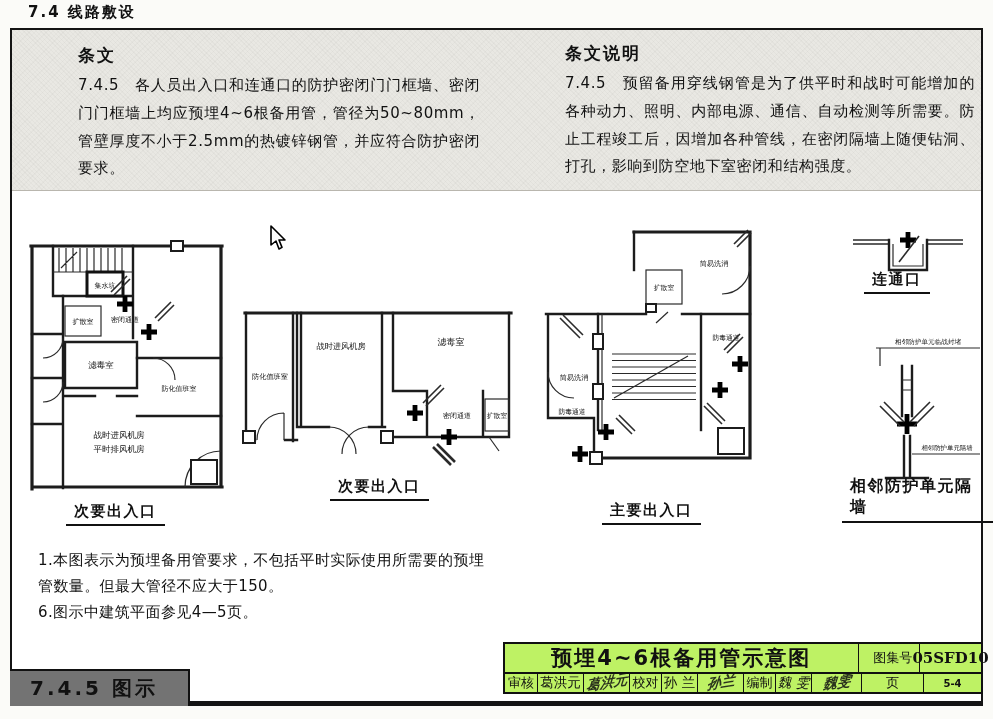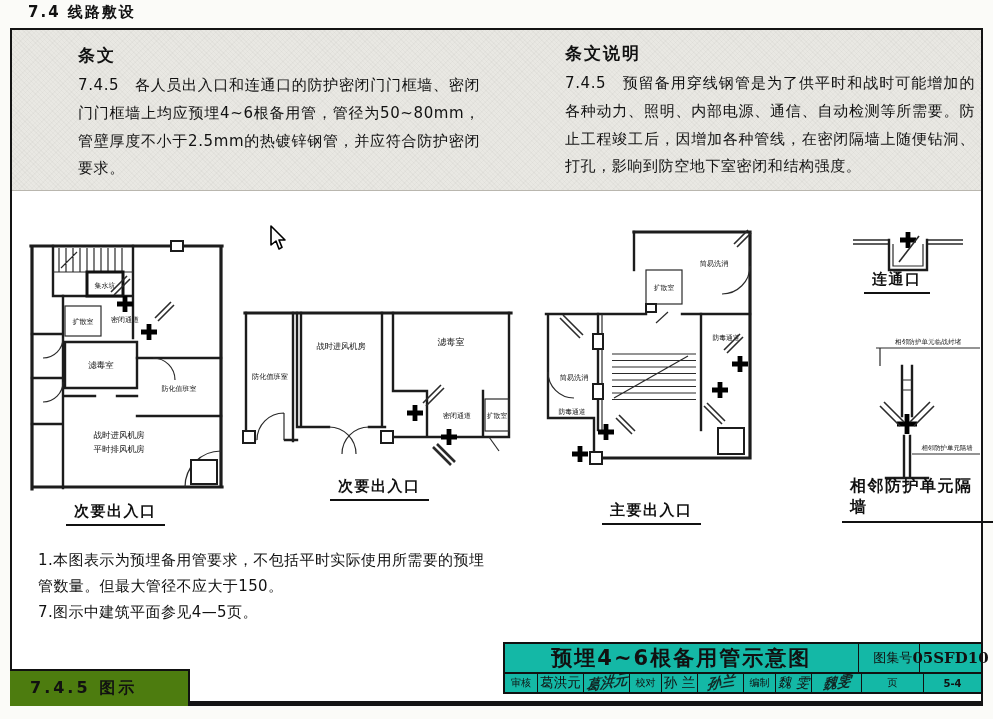--- a/index.html
+++ b/index.html
@@ -15,33 +15,33 @@
            #e9e8e3;
          border-bottom:1px solid #b9b6ae;}
   .blk-head{position:absolute;font-size:17px;font-weight:bold;letter-spacing:2px;}
   .blk-body{position:absolute;font-size:15px;line-height:1.85;letter-spacing:.6px;text-align:justify;}
   .cap{position:absolute;font-size:15px;font-weight:bold;letter-spacing:1.5px;
        border-bottom:2.5px solid #111;padding:0 8px 3px;}
   .notes{position:absolute;left:38px;top:548px;width:452px;font-size:15px;line-height:1.72;letter-spacing:.4px;}
   .plus{display:inline-block;width:13px;height:13px;margin:0 3px -1px 3px;
         background:linear-gradient(#000,#000) 50% 50%/13px 3.6px no-repeat,
                    linear-gradient(#000,#000) 50% 50%/3.6px 13px no-repeat;}
-  .fig-tab{position:absolute;left:10px;top:669px;width:180px;height:37px;background:#4d7c0f;z-index:3;
+  .fig-tab{position:absolute;left:10px;top:669px;width:180px;height:37px;background:#737373;z-index:3;
         box-sizing:border-box;border-top:2.5px solid #111;border-right:2.5px solid #111;
-        display:flex;align-items:center;padding-left:20px;font-size:16px;font-weight:bold;letter-spacing:3px;}
-  .tb{position:absolute;left:503px;top:642px;width:480px;height:52px;background:#14b8a6;z-index:3;
+        display:flex;align-items:center;padding-left:20px;font-size:20px;font-weight:bold;letter-spacing:3px;}
+  .tb{position:absolute;left:503px;top:642px;width:480px;height:52px;background:#bef264;z-index:3;
       box-sizing:border-box;border:2.5px solid #111;display:flex;flex-direction:column;}
   .tb-r1{display:flex;height:37px;border-bottom:2px solid #111;}
   .tb-r2{display:flex;flex:1;}
   .c{box-sizing:border-box;border-left:1.5px solid #111;display:flex;align-items:center;justify-content:center;}
   .c:first-child{border-left:none;}
   .tb-title{width:356px;font-size:21px;font-weight:bold;letter-spacing:2px;}
   .tb-al{width:62px;font-size:13px;padding-left:8px;}
   .tb-an{width:62px;font-size:15px;font-weight:bold;font-family:"DejaVu Serif","Liberation Serif",serif;}
-  .lab{font-size:10px;}
+  .lab{font-size:13px;}
   .nam{font-size:13.5px;}
   .sig{font-size:14px;font-style:italic;font-weight:bold;transform:rotate(-9deg) skewX(-14deg);opacity:.85;}
   .pg{font-size:10px;font-weight:bold;}
   svg{position:absolute;}
   svg text{font-family:"DejaVu Sans","Liberation Sans",sans-serif;fill:#141414;}
   .w{stroke:#1c1c1c;stroke-width:2.4;fill:none;stroke-linecap:square;}
   .wk{stroke:#1c1c1c;stroke-width:3.2;fill:none;stroke-linecap:square;}
   .t{stroke:#2a2a2a;stroke-width:1.2;fill:none;}
   .d{stroke:#2a2a2a;stroke-width:1.6;fill:none;}
   .x{stroke:#000;stroke-width:4.8;fill:none;}
@@ -160,21 +160,21 @@
     <path class="d" d="M30,74 L50,94 M34,70 L54,90 M84,74 L64,94 M80,70 L60,90"></path>
     <path class="w" d="M54,104 V144 M60,104 V144"></path>
     <text x="97" y="118" font-size="6.4" text-anchor="middle">相邻防护单元隔墙</text>
     <path class="t" d="M62,122 H130"></path>
     <path class="w" d="M36,146 H78"></path>
   </svg>
   <div class="cap" style="left:842px;top:476px;font-size:16px;">相邻防护单元隔墙</div>
 
   <div class="notes">
     <div>1.本图表示为预埋备用管要求，不包括平时实际使用所需要的预埋管数量。但最大管径不应大于150。</div>
-    <div>7.图示中建筑平面参见4—5页。</div>
+    <div>6.图示中建筑平面参见4—5页。</div>
   </div>
 
   <div class="fig-tab">7.4.5 图示</div>
 
   <div class="tb">
     <div class="tb-r1">
       <div class="c tb-title">预埋4~6根备用管示意图</div>
       <div class="c tb-al">图集号</div>
       <div class="c tb-an">05SFD10</div>
     </div>

